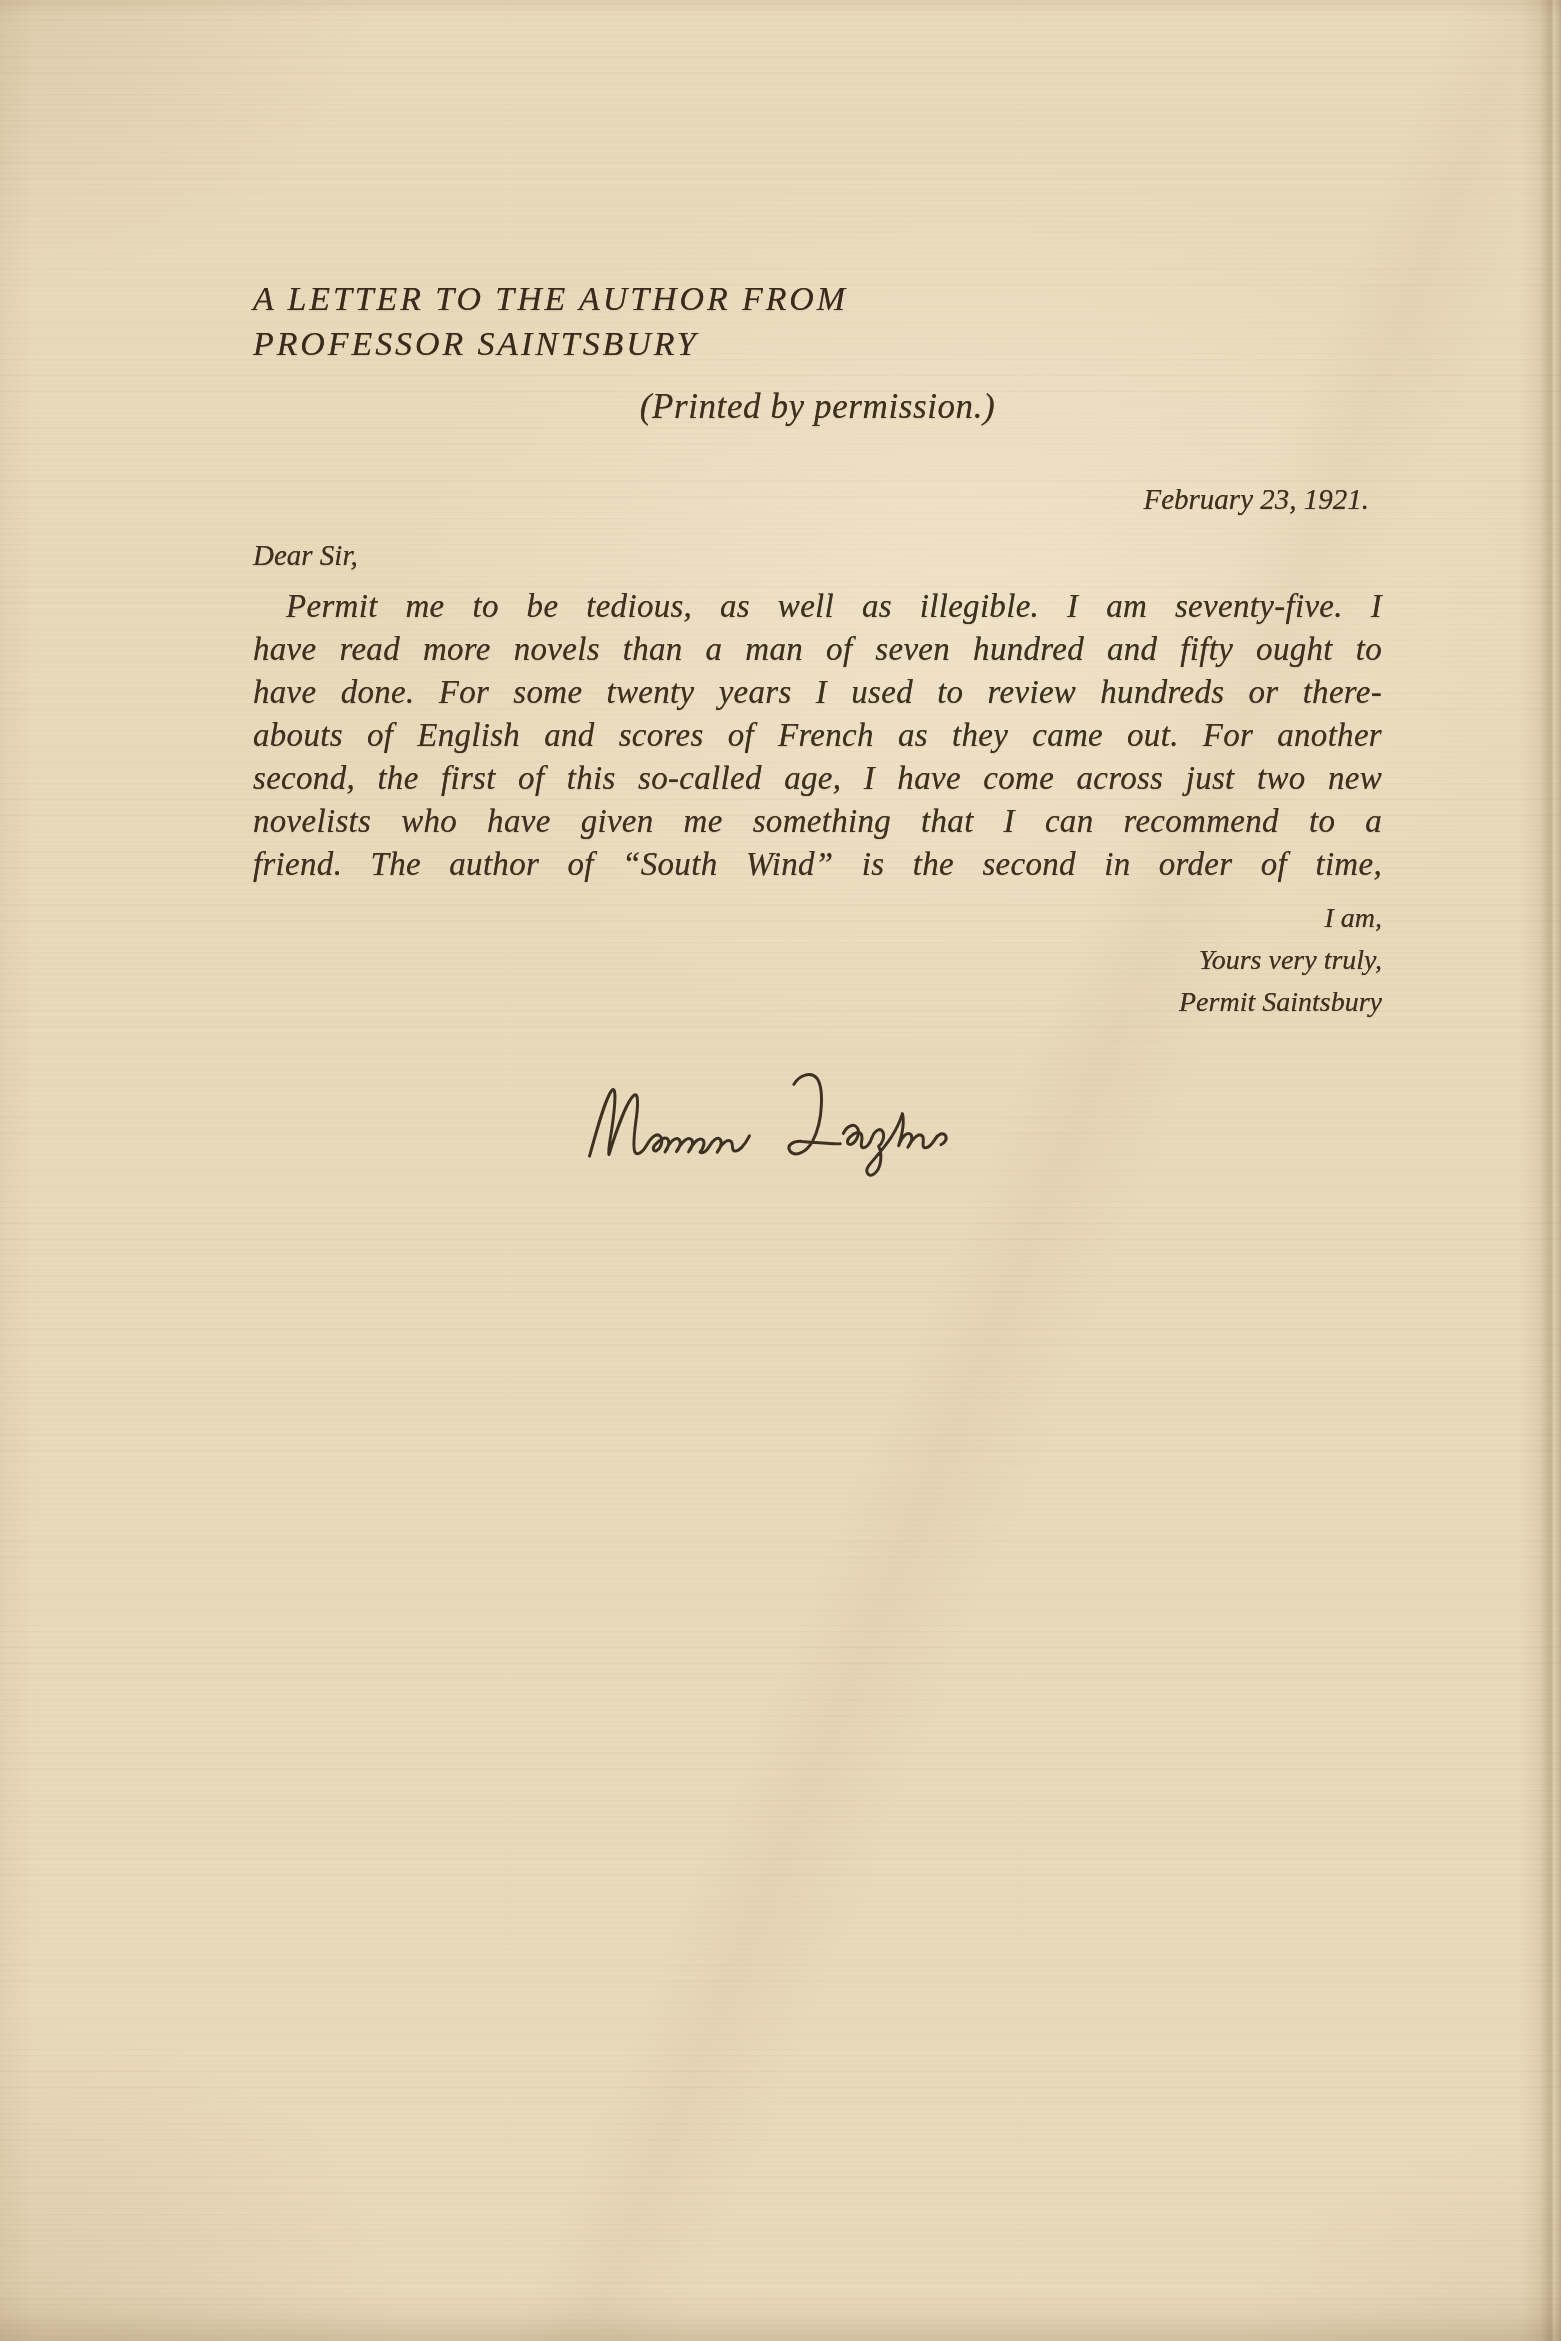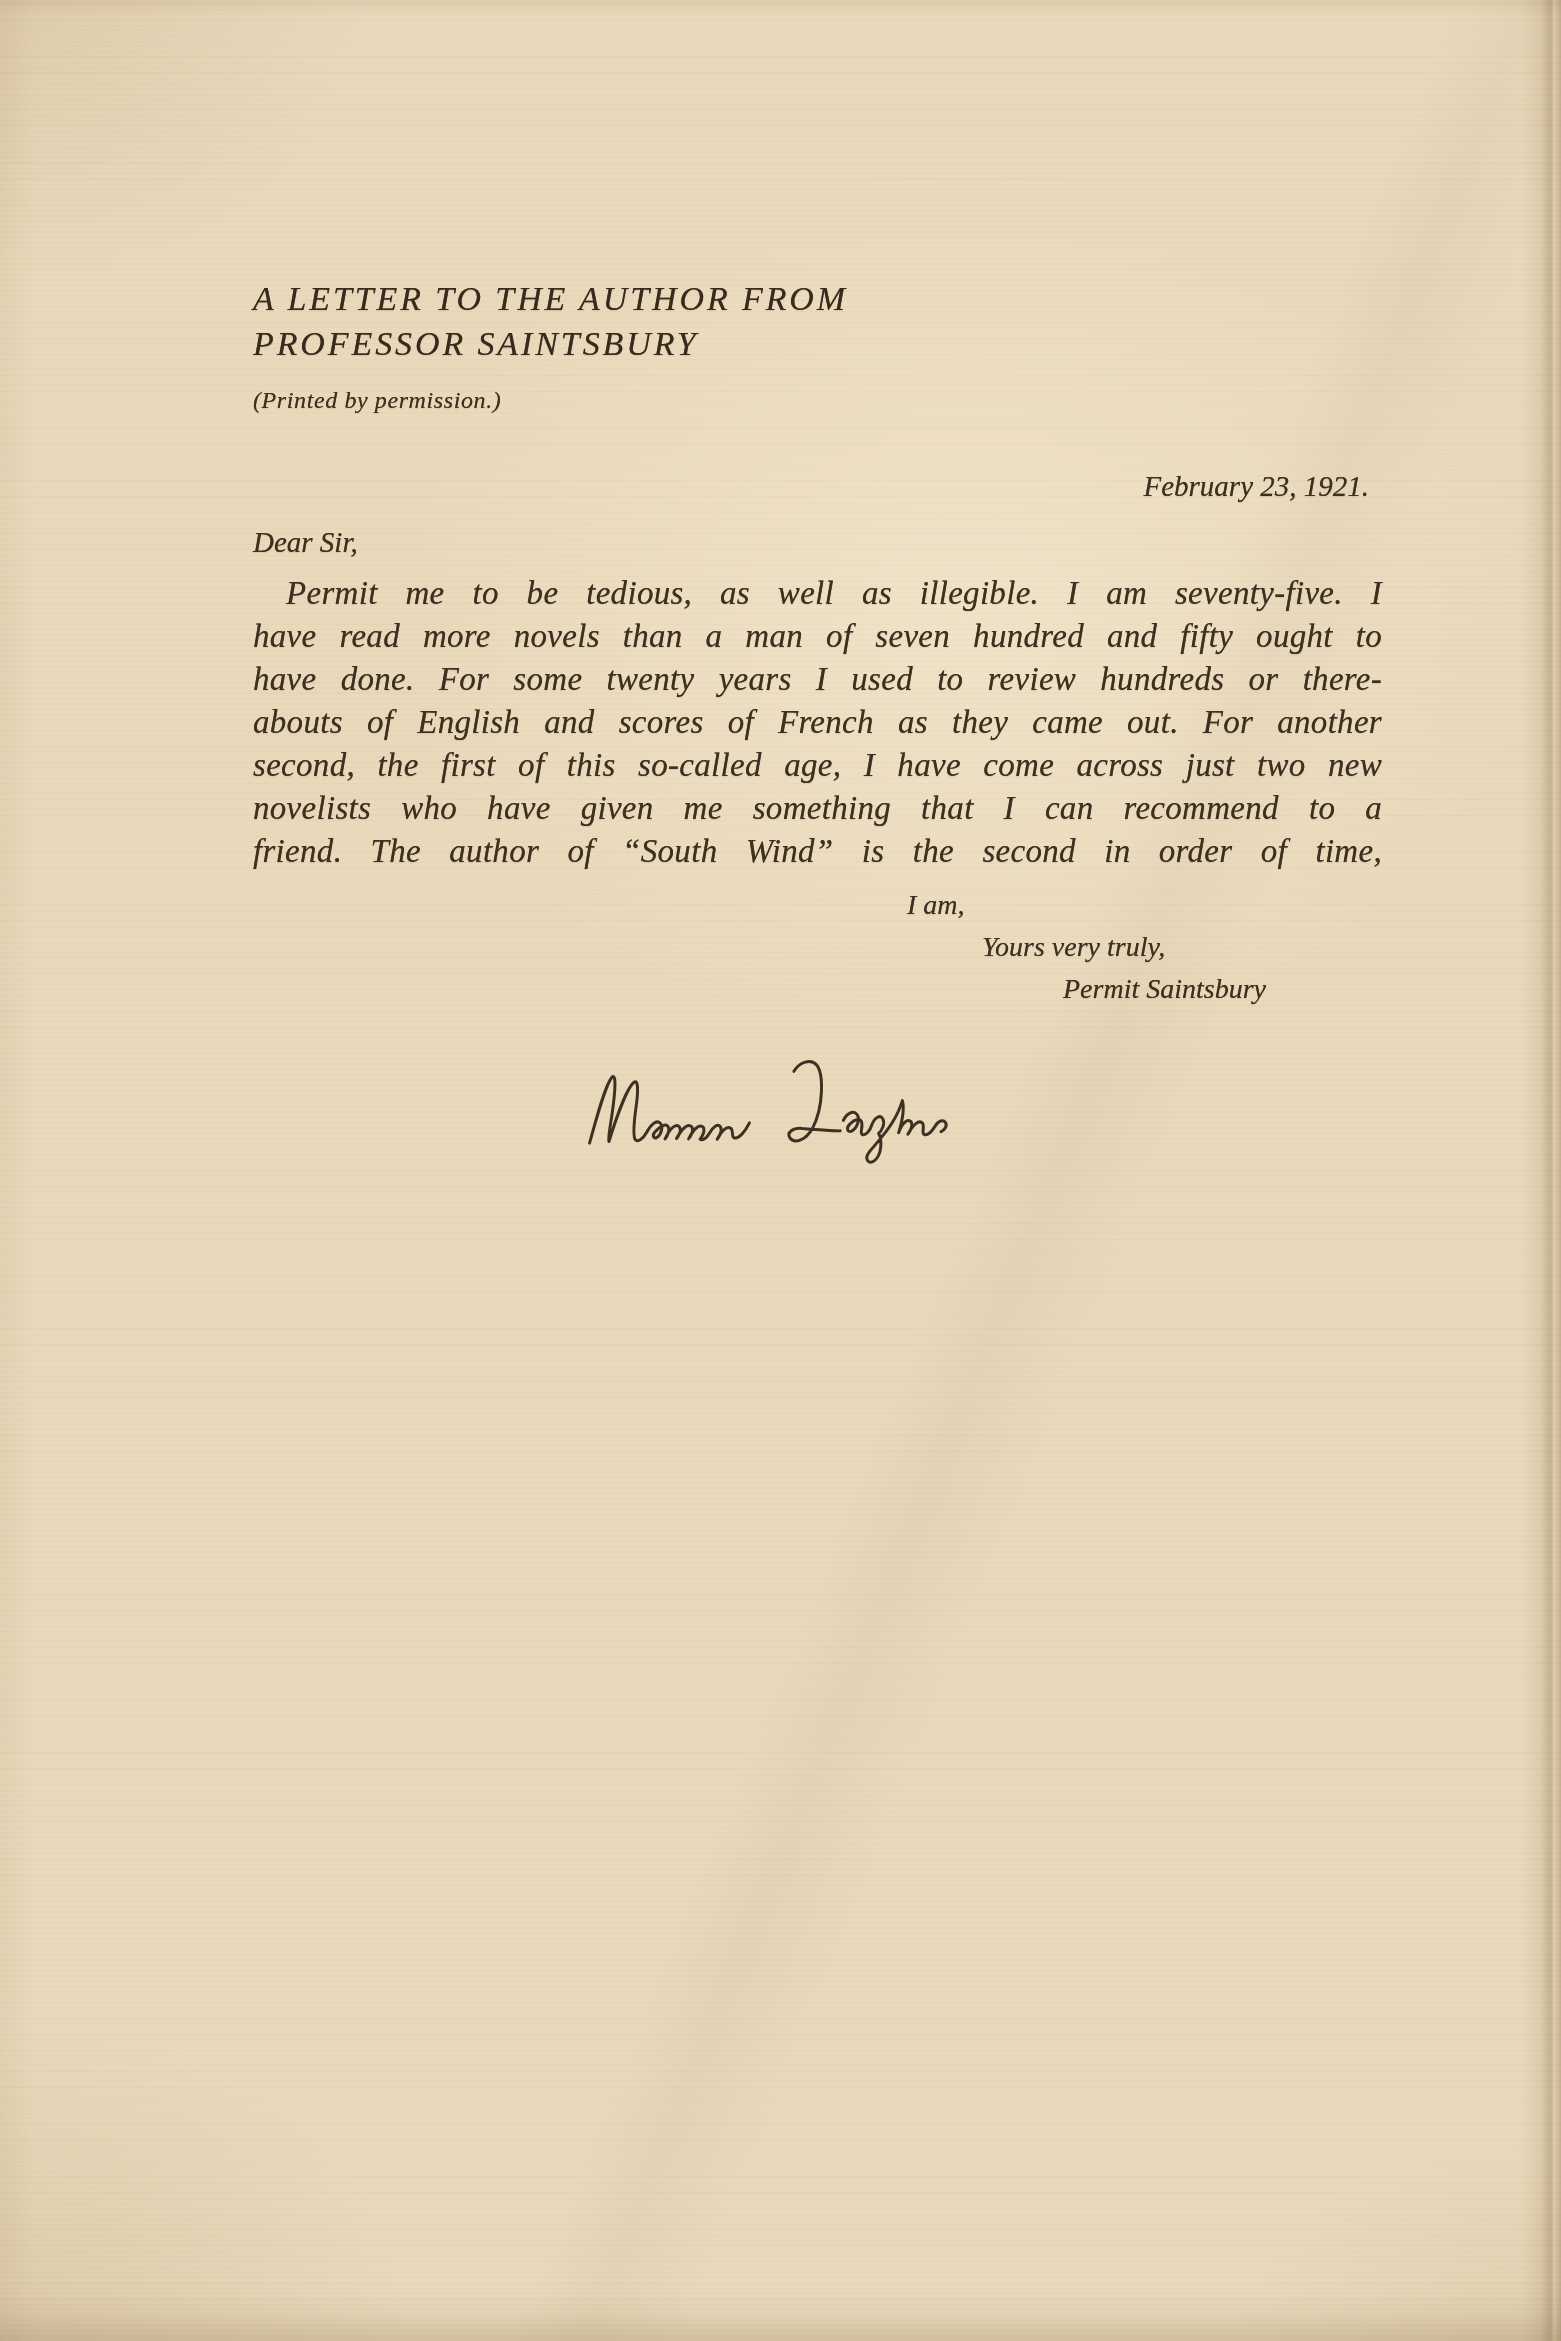--- a/index.html
+++ b/index.html
@@ -71,22 +71,22 @@
     font-size: 34px;
     font-weight: normal;
     line-height: 45px;
     letter-spacing: 2.9px;
     color: #382b1d;
   }
   .title .title-line { display: block; }
 
   .subtitle {
     margin-top: 21px;
-    text-align: left;
-    font-size: 24px;
+    text-align: center;
+    font-size: 35px;
     letter-spacing: 0.6px;
   }
 
   .date-line {
     margin-top: 56px;
     text-align: right;
     padding-right: 13px;
     font-size: 29px;
   }
 
@@ -106,20 +106,21 @@
     text-align-last: justify;
     white-space: normal;
   }
   .body-line.first { text-indent: 33px; }
   .body-line.last  { text-align-last: left; }
 
   .closing {
     margin-top: 10.6px;
     font-size: 28px;
     line-height: 42px;
+    text-align: right;
   }
   .closing-iam   { margin-left: 654px; }
   .closing-yours { margin-left: 729px; }
   .closing-name  { margin-left: 810px; }
 
   .signature {
     margin: 38px 0 0 320px;
     width: 476px;
     height: 126px;
   }

